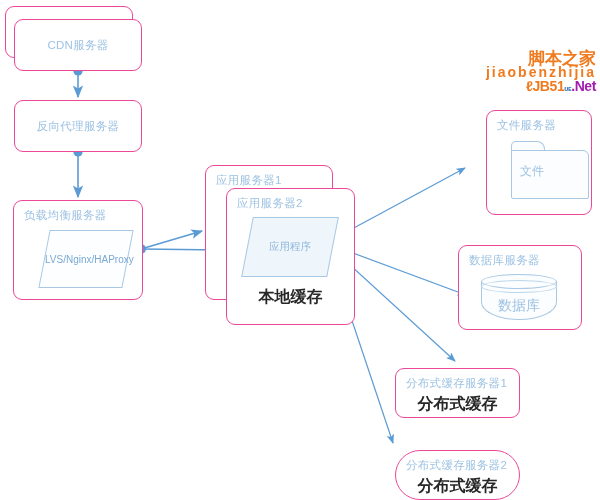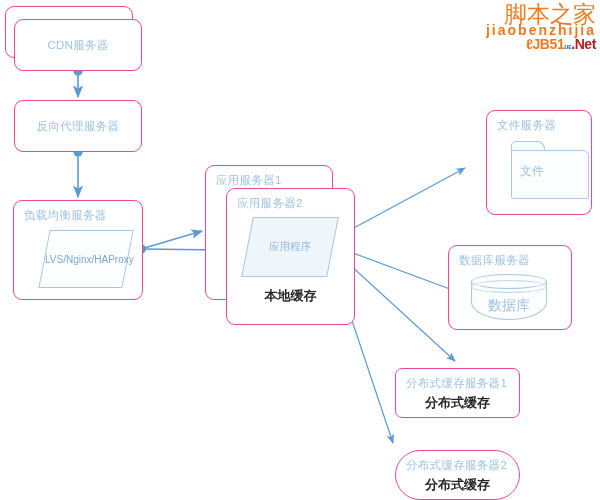--- a/index.html
+++ b/index.html
@@ -53,21 +53,21 @@
     right: 0;
     top: 50%;
     transform: translateY(-50%);
     text-align: center;
   }
   .dark-label {
     position: absolute;
     left: 0;
     right: 0;
     color: #262626;
-    font-size: 13px;
+    font-size: 16px;
     font-weight: bold;
     text-align: center;
     white-space: nowrap;
   }
 
   
   .para {
     position: absolute;
     box-sizing: border-box;
     border: 1px solid #a8c8e4;
@@ -179,43 +179,44 @@
   
   #watermark {
     position: absolute;
     right: 4px;
     top: 2px;
     text-align: right;
     line-height: 1.05;
     user-select: none;
   }
   .wm-cn {
-    font-size: 23px;
-    font-weight: normal;
+    font-size: 17px;
+    font-weight: bold;
     color: #f07b1f;
     letter-spacing: 0px;
+    margin-top: 48px;
   }
   .wm-sub {
     font-size: 14px;
     color: #f07b1f;
     letter-spacing: 2px;
     margin-top: -3px;
     font-weight: bold;
   }
   .wm-en {
     font-size: 14px;
     font-weight: bold;
     letter-spacing: -0.4px;
     margin-top: -1px;
   }
   .wm-en .wm-jb {
     color: #f07b1f;
   }
   .wm-en .wm-net {
-    color: #b91c1c;
+    color: #a21caf;
   }
   .wm-en .wm-tiny {
     font-size: 7px;
     color: #2f6fb5;
   }
 </style>
 </head>
 <body>
 
 <div id="canvas">
@@ -278,31 +279,31 @@
 
   <div class="node" style="left:470px; top:110px; width:106px; height:105px;margin-left:16px;">
     <div class="node-title title-tl">文件服务器</div>
     <div class="folder" style="left:24px; top:30px; width:78px; height:58px;">
       <div class="folder-tab"></div>
       <div class="folder-body"></div>
       <div class="folder-label">文件</div>
     </div>
   </div>
 
-  <div class="node" style="left:448px; top:245px; width:124px; height:85px;">
+  <div class="node" style="left:458px; top:245px; width:124px; height:85px;">
     <div class="node-title title-tl">数据库服务器</div>
     <div class="cyl" style="left:22px; top:28px; width:76px; height:46px;">
       <div class="cyl-body"></div>
       <div class="cyl-top"></div>
       <div class="cyl-ring"></div>
       <div class="cyl-label">数据库</div>
     </div>
   </div>
 
-  <div class="node" style="left:395px; top:368px; width:125px; height:50px;border-radius:7px;">
+  <div class="node" style="left:395px; top:368px; width:125px; height:50px;">
     <div class="node-title title-tl">分布式缓存服务器1</div>
     <div class="dark-label" style="top:25px;">分布式缓存</div>
   </div>
 
   <div class="node" style="left:395px; top:450px; width:125px; height:50px;border-radius:25px;">
     <div class="node-title title-tl">分布式缓存服务器2</div>
     <div class="dark-label" style="top:25px;">分布式缓存</div>
   </div>
 
   <div id="watermark">

